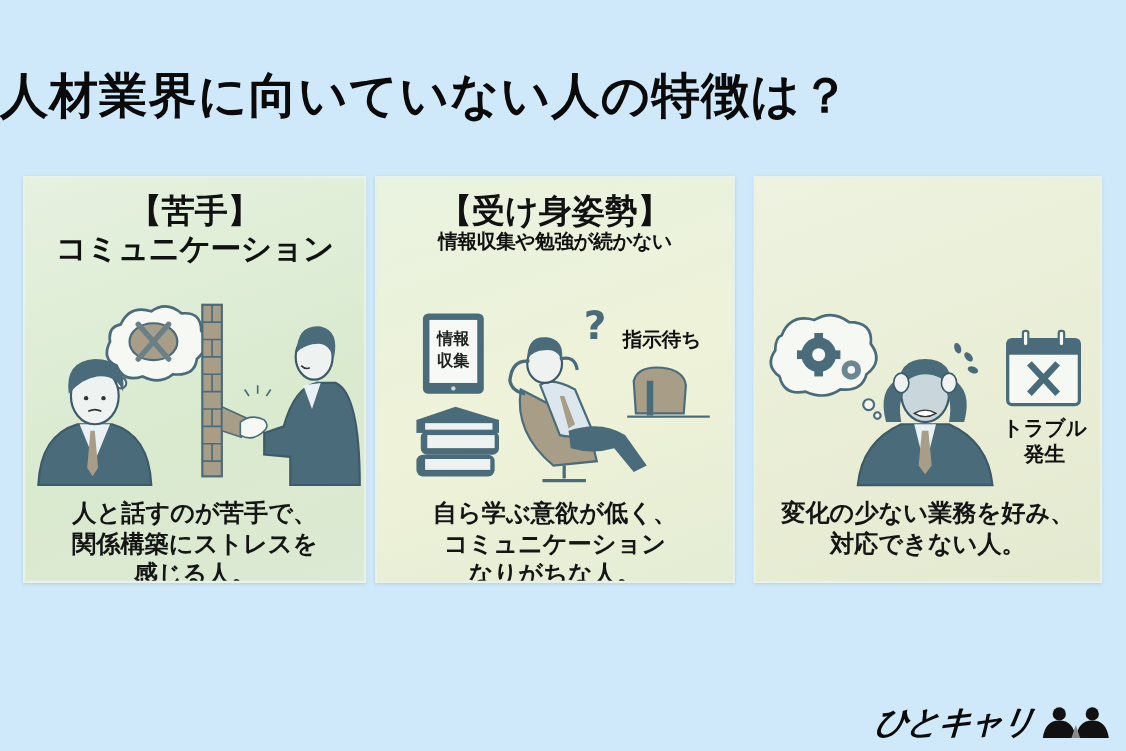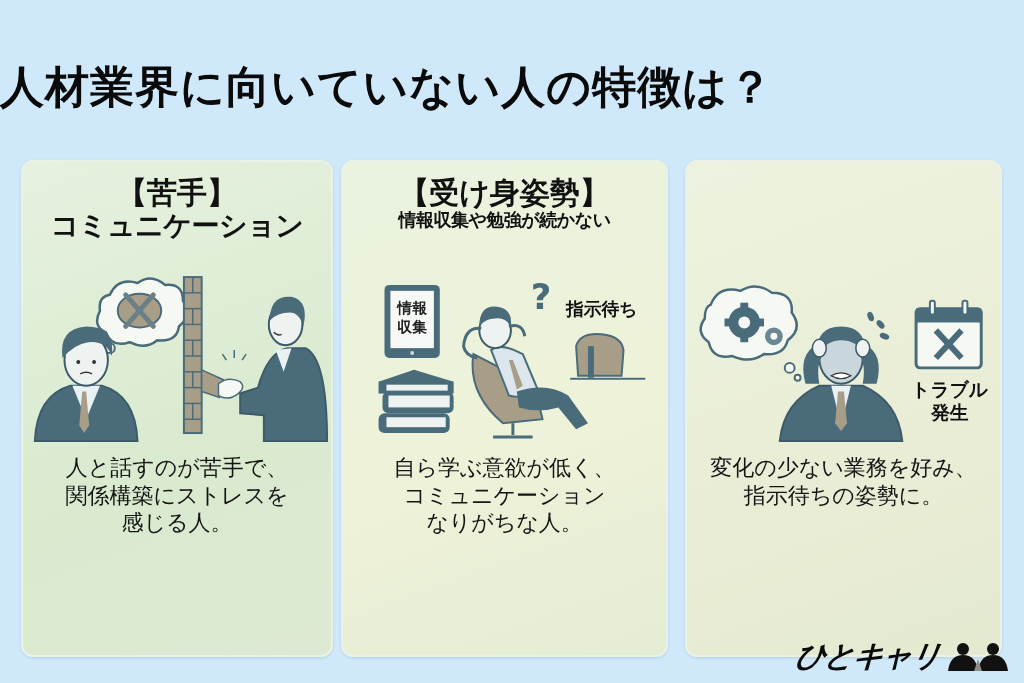--- a/index.html
+++ b/index.html
@@ -9,41 +9,41 @@
     font-family: "DejaVu Sans", "Liberation Sans", sans-serif;
     position: relative;
     color: #111;
   }
   .page-title {
     position: absolute; left: 0; top: 58px; width: 1024px;
     text-align: left; font-size: 44px; font-weight: bold;
     letter-spacing: 1px; color: #0a0a0a;
   }
   .card {
-    position: absolute; top: 160px; height: 497px;
-    border-radius: 12px;
+    position: absolute; top: 160px; height: 370px;
+    border-radius: 0;
     border: 2px solid #e9f2e4;
     box-shadow: 0 1px 3px rgba(0,0,0,0.12);
     overflow: hidden;
   }
   .card-1 { left: 21px; width: 312px; background: linear-gradient(160deg, #e6f1df 0%, #d9eacf 60%, #dde9d3 100%); }
   .card-2 { left: 341px; width: 327px; background: linear-gradient(160deg, #e9f3e0 0%, #eef2d8 55%, #e4edd4 100%); }
   .card-3 { left: 685px; width: 317px; background: linear-gradient(160deg, #edf3e0 0%, #e9edd5 60%, #e3ead0 100%); }
   .card-heading {
     position: absolute; left: 0; right: 0; top: 14px;
     text-align: center; font-weight: bold; color: #111; line-height: 1.12;
   }
   .card-heading .tag { display: block; font-size: 30px; }
   .card-heading .sub { display: block; font-size: 28px; letter-spacing: -0.5px; }
   .card-2 .card-heading .sub { font-size: 18px; }
   .illus { position: absolute; left: 0; right: 0; top: 112px; height: 170px; }
   .illus svg { width: 100%; height: 100%; }
   .card-desc {
     position: absolute; left: 0; right: 0; top: 292px;
-    text-align: center; font-size: 22px; font-weight: normal; line-height: 1.26; color: #151515;
+    text-align: center; font-size: 22px; font-weight: bold; line-height: 1.26; color: #151515;
   }
   .card-desc span { display: block; }
   .logo {
     position: absolute; right: 14px; top: 638px; height: 36px;
     display: flex; align-items: center; gap: 6px;
   }
   .logo-text {
     font-size: 30px; font-weight: bold; font-style: italic; letter-spacing: -2px;
     color: #0a0a0a; transform: skewX(-10deg);
   }
@@ -230,21 +230,21 @@
         <rect x="279" y="26" width="5" height="14" rx="2" fill="#f5f8f3" stroke="#4a6b7a" stroke-width="2"></rect>
         <line x1="252" y1="56" x2="278" y2="84" stroke="#4a6b7a" stroke-width="6"></line>
         <line x1="278" y1="56" x2="252" y2="84" stroke="#4a6b7a" stroke-width="6"></line>
       </g>
       <text x="266" y="122" text-anchor="middle" font-size="19" font-weight="bold" fill="#111">トラブル</text>
       <text x="266" y="146" text-anchor="middle" font-size="19" font-weight="bold" fill="#111">発生</text>
     </svg>
   </div>
   <div class="card-desc">
     <span>変化の少ない業務を好み、</span>
-    <span>指示待ちの姿勢に。</span>
+    <span>対応できない人。</span>
   </div>
 </section>
 
 <div class="logo">
   <span class="logo-text">ひとキャリ</span>
   <svg width="64" height="30" viewBox="0 0 64 30">
     <circle cx="17" cy="8" r="6" fill="#111"></circle>
     <path d="M2 30 q2 -16 15 -16 q13 0 15 16z" fill="#111"></path>
     <circle cx="47" cy="8" r="6" fill="#111"></circle>
     <path d="M32 30 q2 -16 15 -16 q13 0 15 16z" fill="#111"></path>

